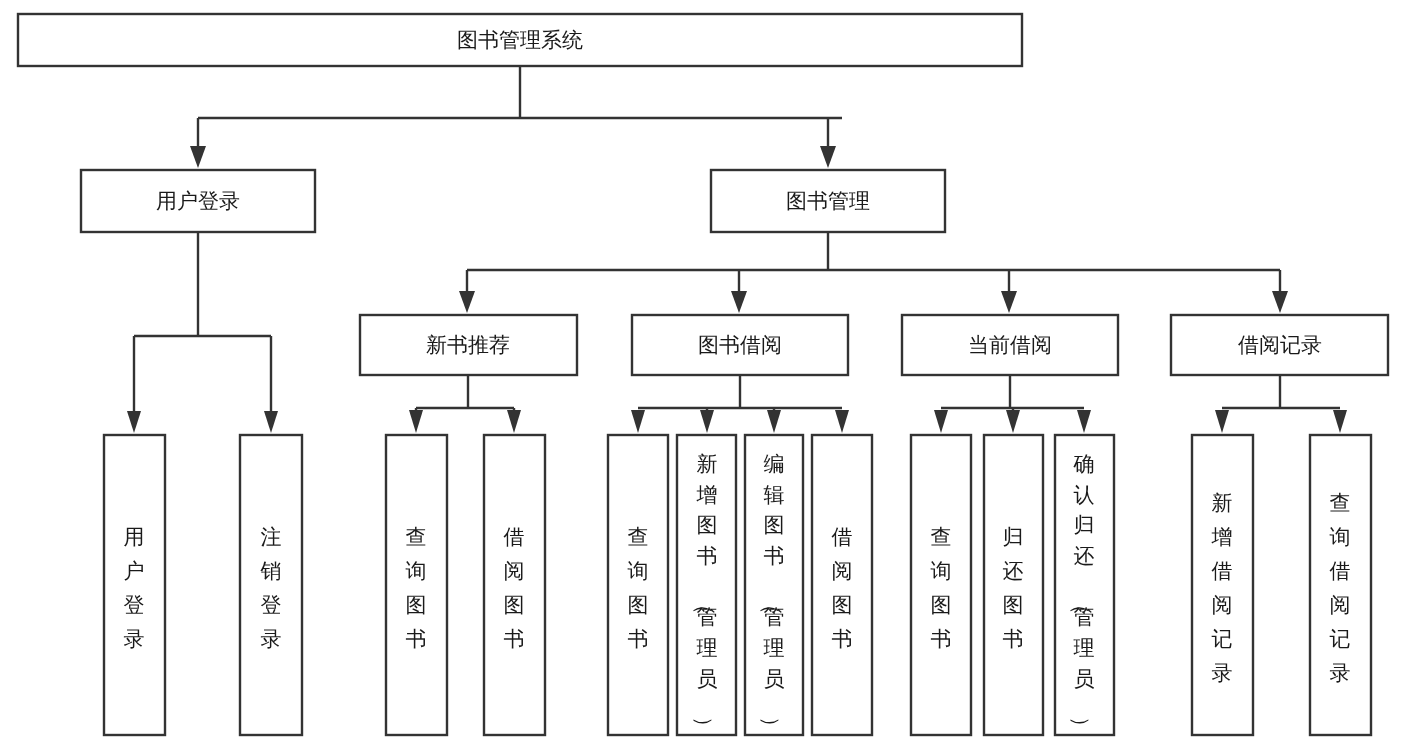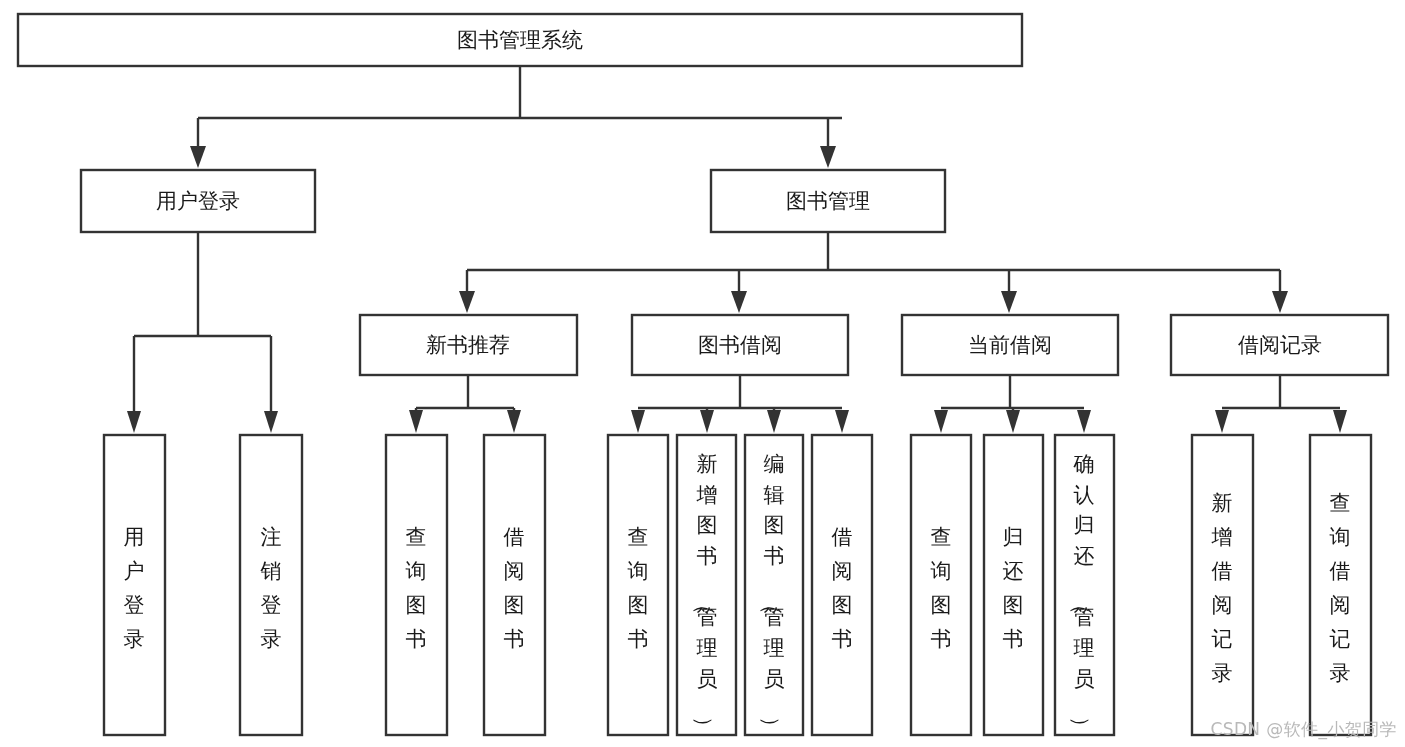--- a/index.html
+++ b/index.html
@@ -214,14 +214,13 @@
         <rect class="node-box" x="1192" y="435" width="61" height="300"></rect>
         <text class="node-label-v" x="1222" y="0"><tspan x="1222" y="509.52">新</tspan><tspan x="1222" y="543.52">增</tspan><tspan x="1222" y="577.52">借</tspan><tspan x="1222" y="611.52">阅</tspan><tspan x="1222" y="645.52">记</tspan><tspan x="1222" y="679.52">录</tspan></text>
       </g>
       <g>
         <rect class="node-box" x="1310" y="435" width="61" height="300"></rect>
         <text class="node-label-v" x="1340" y="0"><tspan x="1340" y="509.52">查</tspan><tspan x="1340" y="543.52">询</tspan><tspan x="1340" y="577.52">借</tspan><tspan x="1340" y="611.52">阅</tspan><tspan x="1340" y="645.52">记</tspan><tspan x="1340" y="679.52">录</tspan></text>
       </g>
     </g>
   </svg>
 
-  <div class="watermark">CSDN @软件_小贺同学</div>
 </div>
 
 </body></html>

